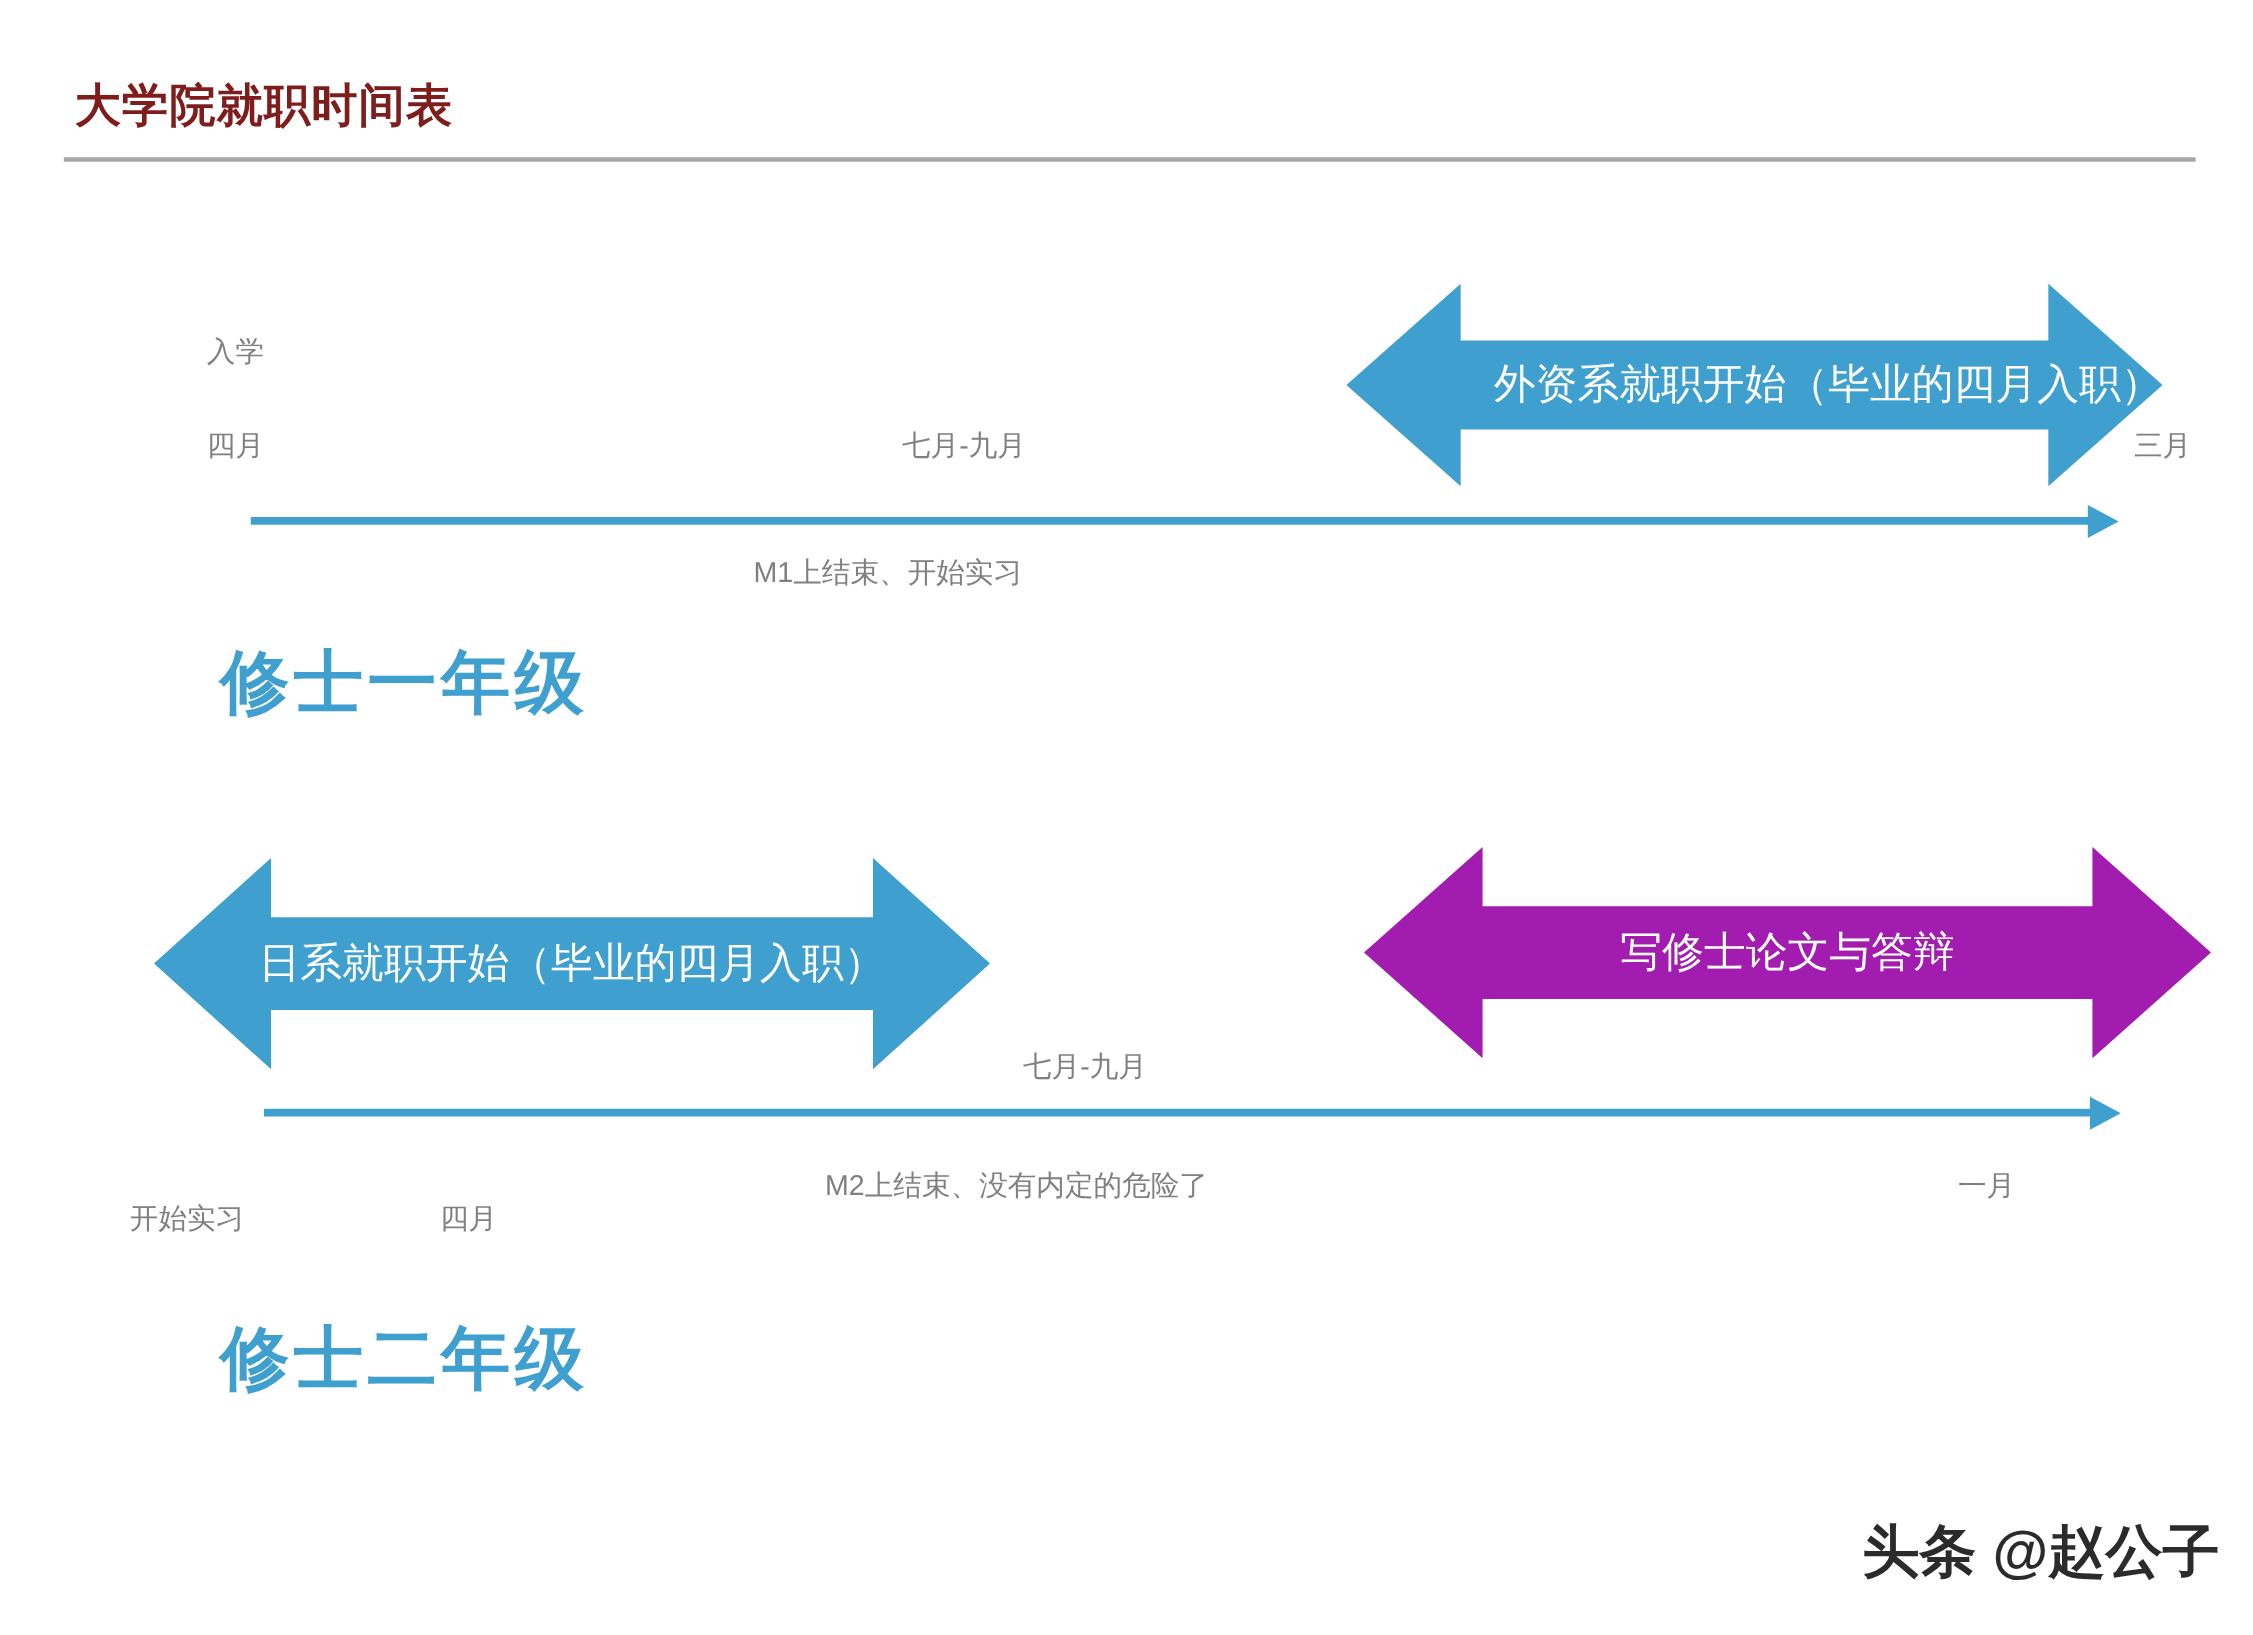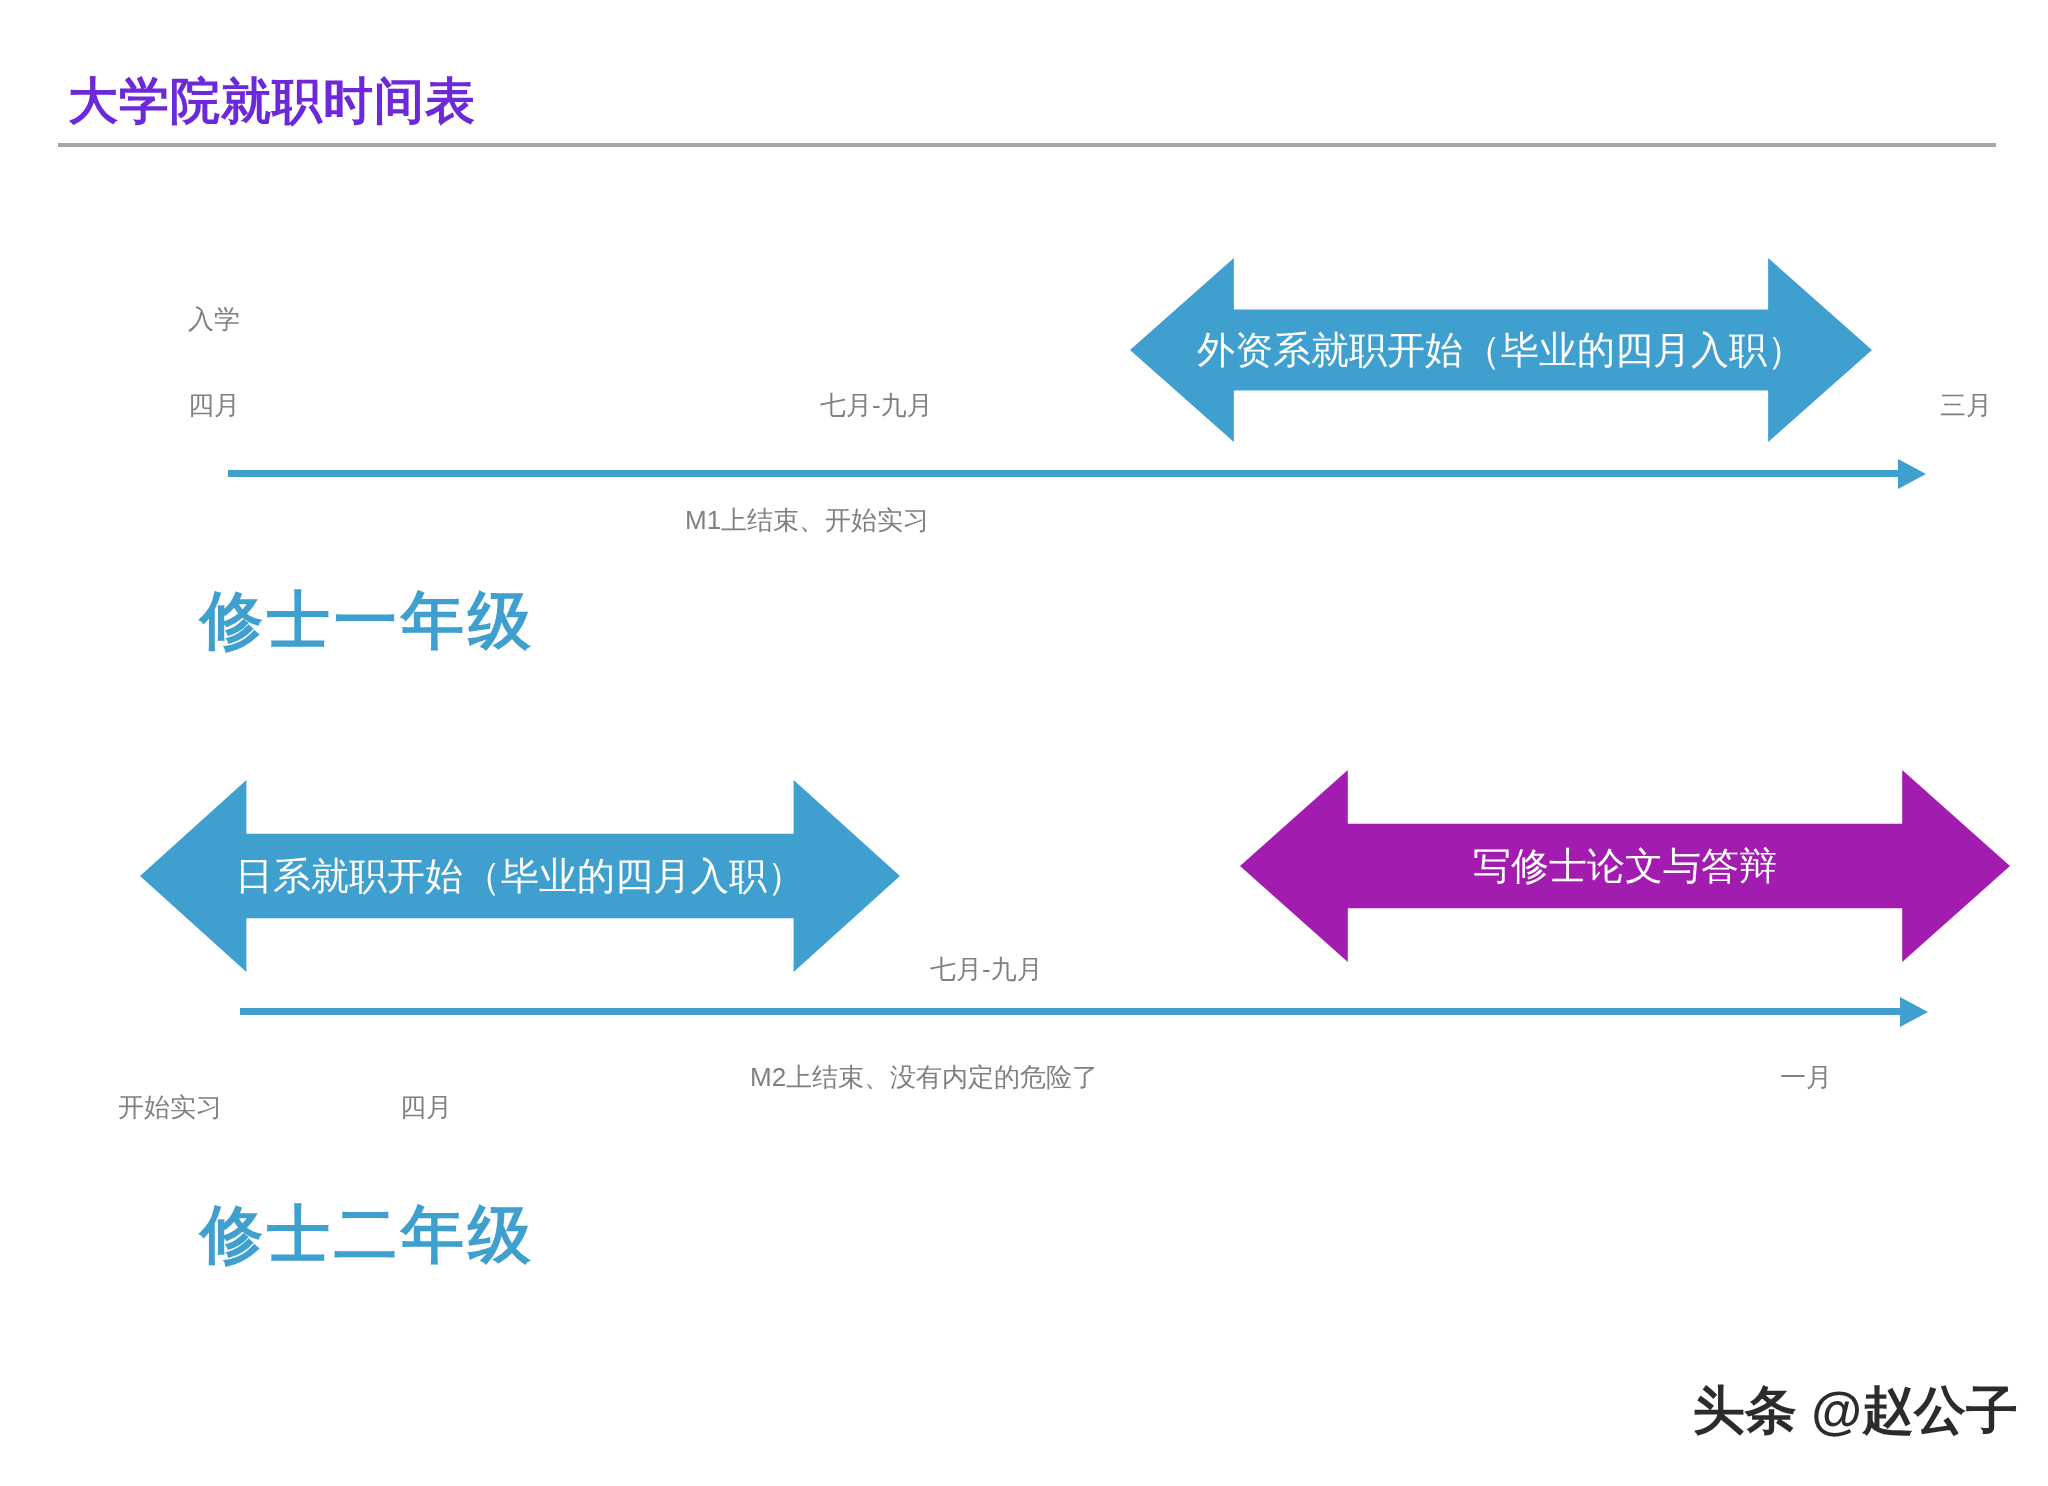--- a/index.html
+++ b/index.html
@@ -16,23 +16,23 @@
     height: 1486px;
     background: #ffffff;
     overflow: hidden;
   }
 
   
   #title {
     position: absolute;
     left: 68px;
     top: 68px;
-    font-size: 50px;
+    font-size: 42px;
     font-weight: bold;
-    color: #6d28d9;
+    color: #7f1d1d;
     letter-spacing: 1px;
     white-space: nowrap;
   }
   #title-rule {
     position: absolute;
     left: 58px;
     top: 143px;
     width: 1938px;
     height: 4px;
     background: #a6a6a6;
@@ -127,21 +127,21 @@
   <div id="title-rule"></div>
 
   <div class="label" style="left:188px; top:302px;">入学</div>
 
   <div class="label" style="left:188px; top:388px;">四月</div>
 
   <div class="label" style="left:820px; top:388px;">七月-九月</div>
 
   <div class="label" style="left:1940px; top:388px;">三月</div>
 
-  <div class="darrow blue" style="left:1130px; top:258px; width:742px; height:184px;">
+  <div class="darrow blue" style="left:1224px; top:258px; width:742px; height:184px;justify-content:flex-end;">
     <span class="atext">外资系就职开始（毕业的四月入职）</span>
   </div>
 
   <div class="timeline" style="left:228px; top:470px; width:1672px;"></div>
 
   <div class="label" style="left:685px; top:503px;">M1上结束、开始实习</div>
 
   <div class="year-heading" style="left:200px; top:578px;">修士一年级</div>
 
   <div class="darrow blue" style="left:140px; top:780px; width:760px; height:192px;">

